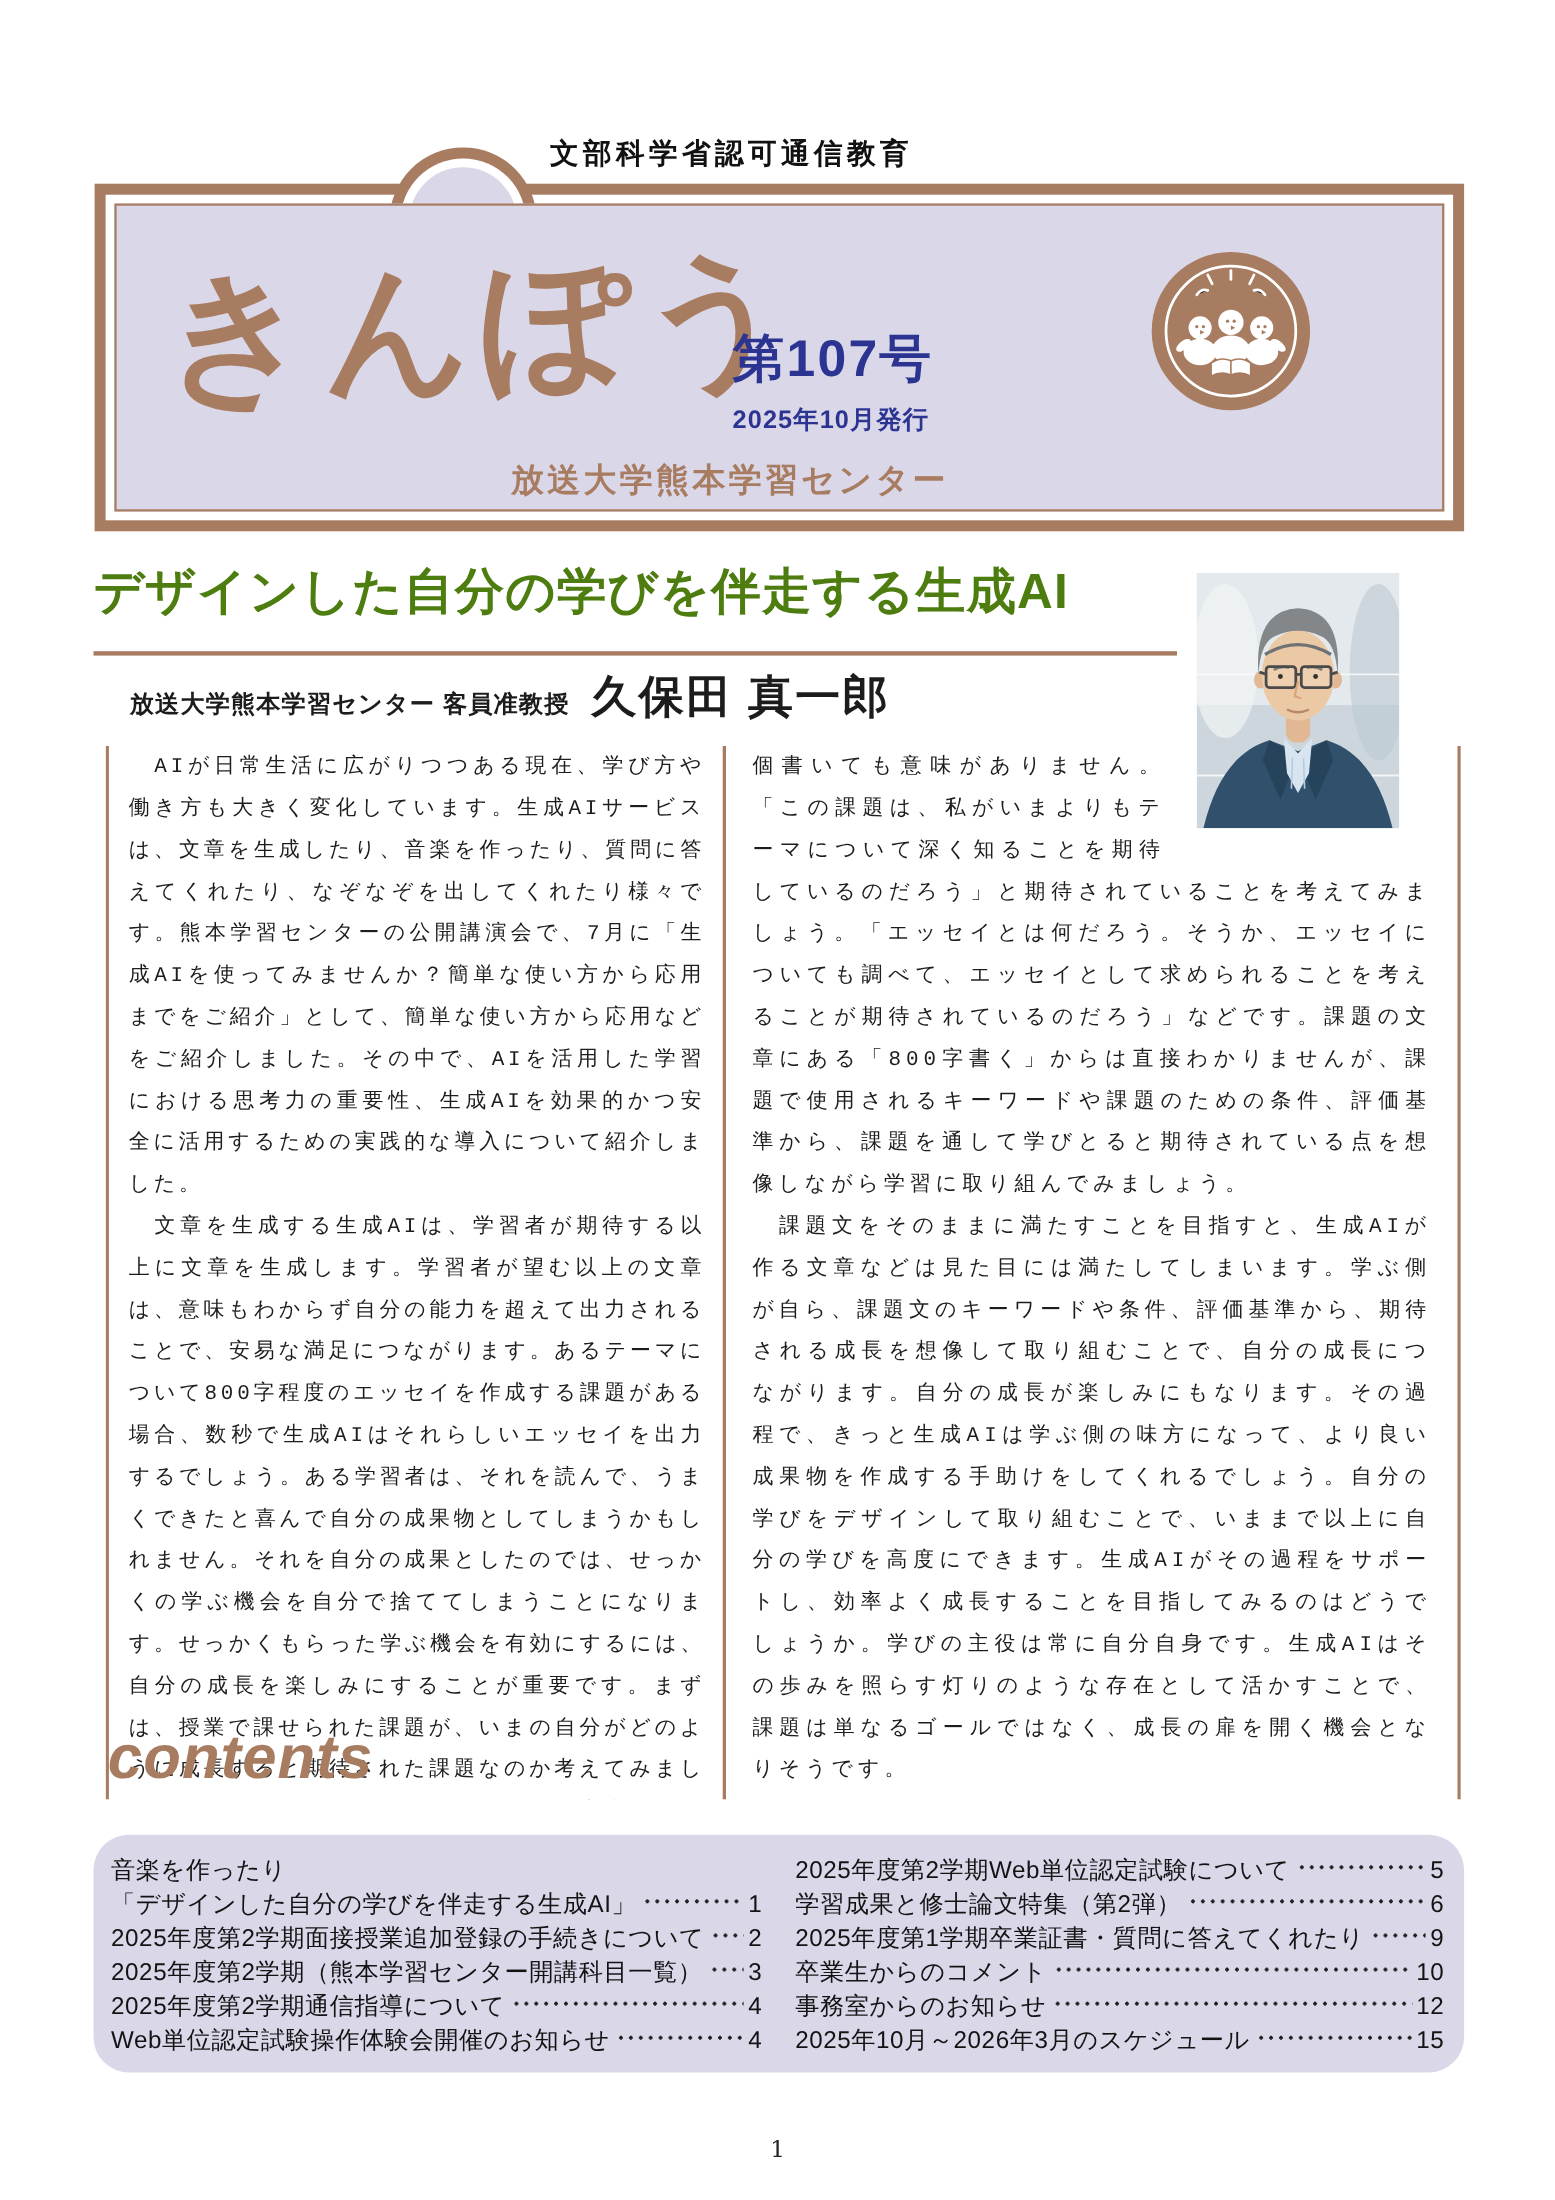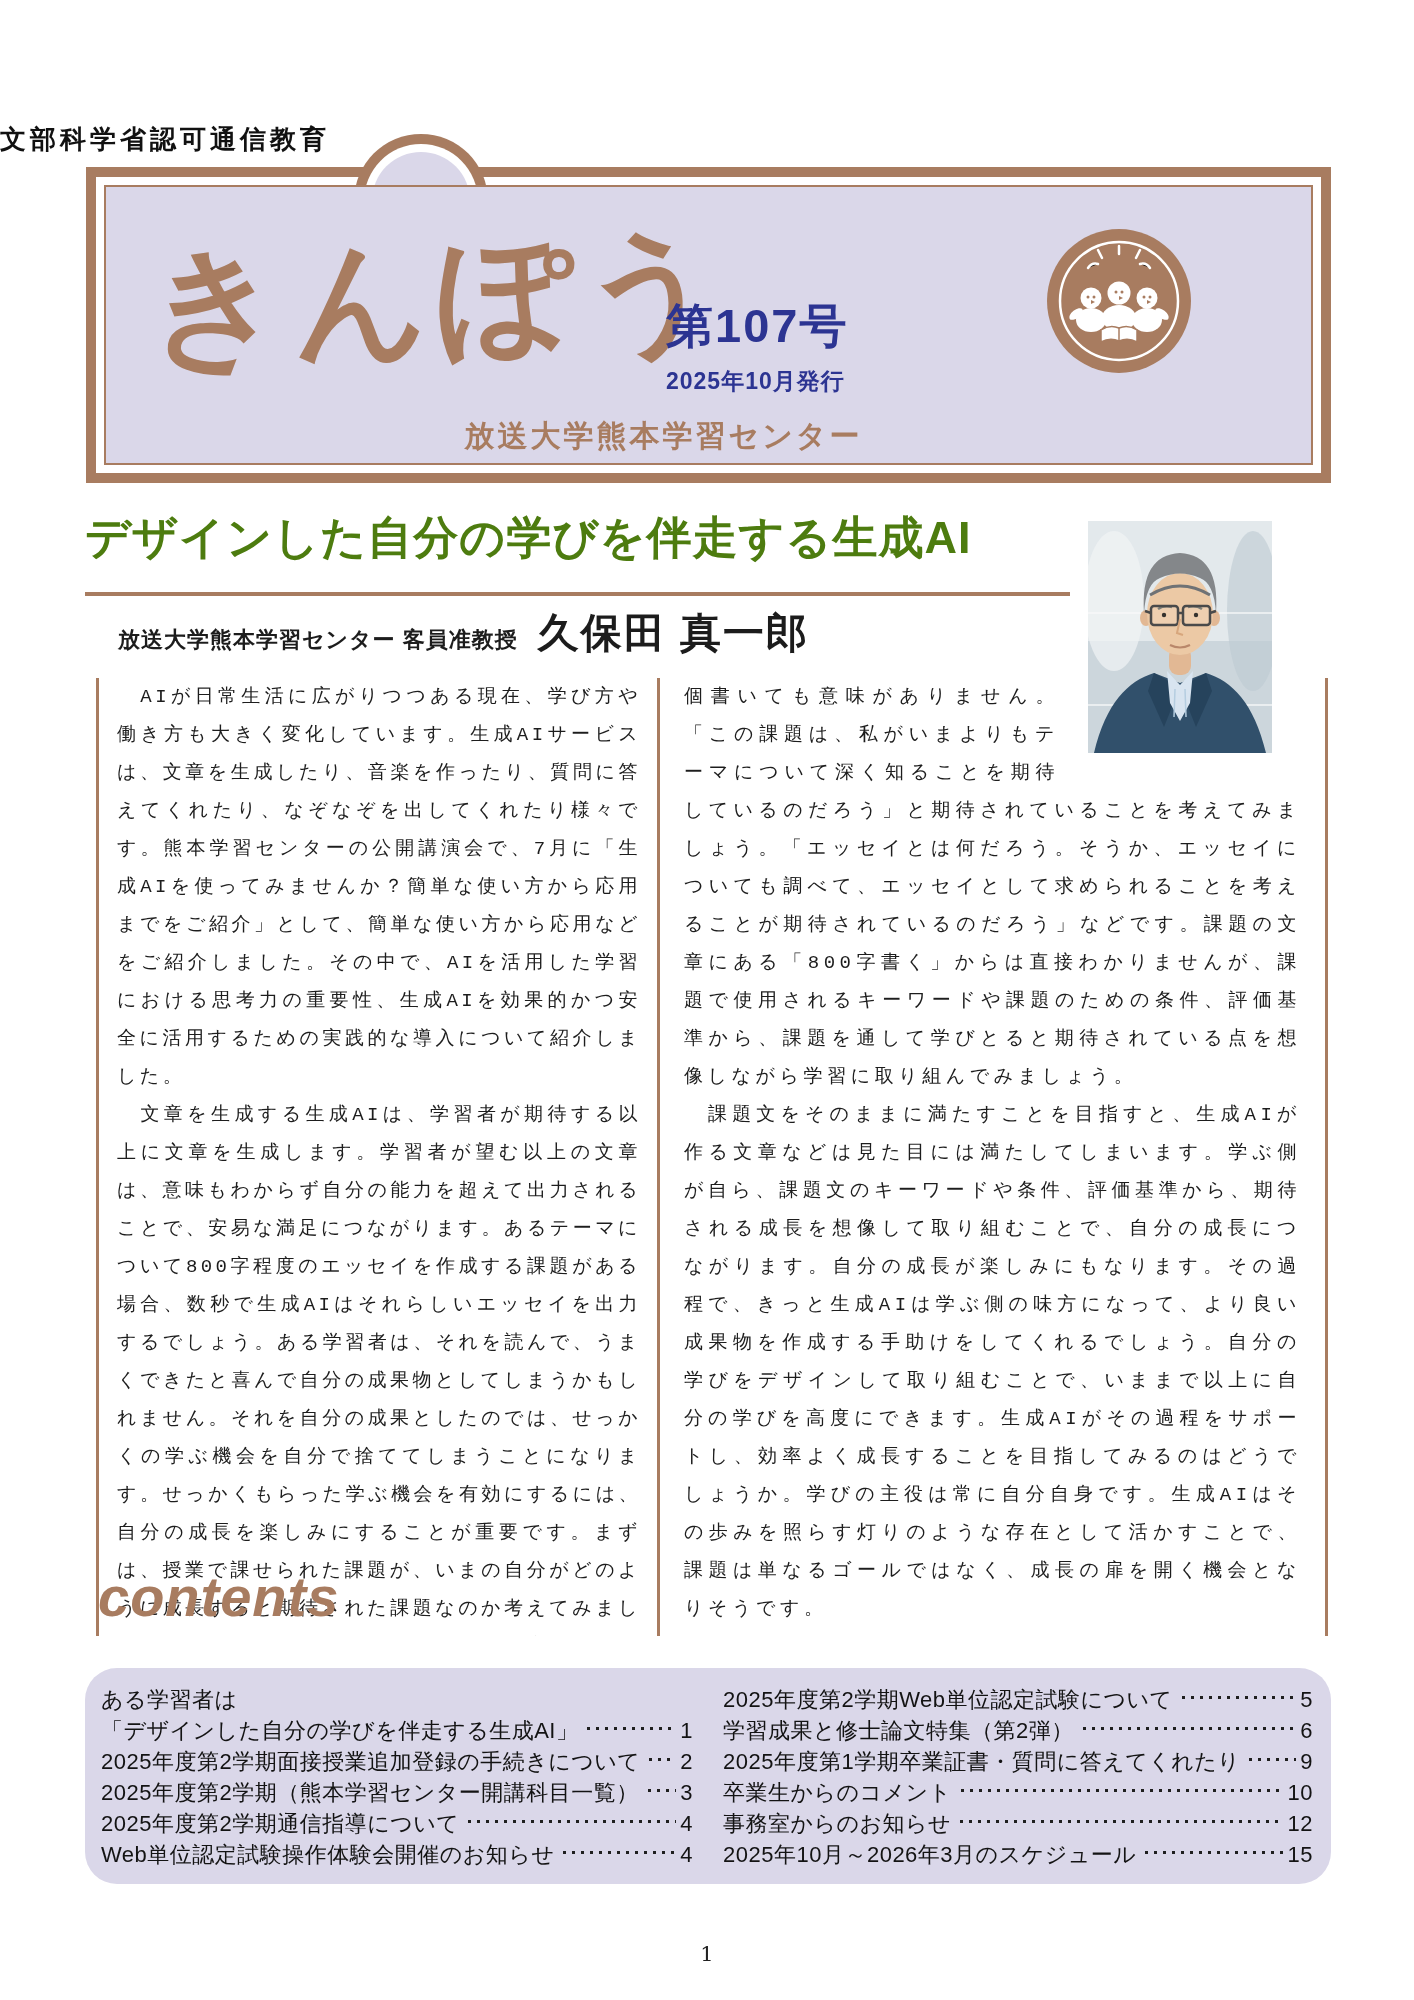--- a/index.html
+++ b/index.html
@@ -9,21 +9,21 @@
     --ink:#1c1c1c;
   }
   html,body{margin:0;padding:0;background:#888;}
   .page{
     position:relative;width:1414px;height:2000px;margin:0 auto;
     background:#ffffff;overflow:hidden;
     font-family:"Liberation Sans",sans-serif;color:var(--ink);
   }
   
   .approval{
-    position:absolute;top:122px;left:0;width:1330px;text-align:left;
+    position:absolute;top:122px;left:0;width:1330px;text-align:center;
     font-size:26px;font-weight:700;letter-spacing:4px;color:#111;
   }
   .frame{
     position:absolute;left:86px;top:167px;width:1245px;height:316px;
     box-sizing:border-box;border:10px solid var(--brown);background:#fff;
   }
   .arch{position:absolute;left:258px;top:-56px;width:134px;height:80px;}
   .panel{
     position:absolute;inset:8px;border:2px solid var(--brown);
     background:var(--lav);overflow:visible;
@@ -206,21 +206,21 @@
       <p>　課題文をそのままに満たすことを目指すと、生成AIが作る文章などは見た目には満たしてしまいます。学ぶ側が自ら、課題文のキーワードや条件、評価基準から、期待される成長を想像して取り組むことで、自分の成長につながります。自分の成長が楽しみにもなります。その過程で、きっと生成AIは学ぶ側の味方になって、より良い成果物を作成する手助けをしてくれるでしょう。自分の学びをデザインして取り組むことで、いままで以上に自分の学びを高度にできます。生成AIがその過程をサポートし、効率よく成長することを目指してみるのはどうでしょうか。学びの主役は常に自分自身です。生成AIはその歩みを照らす灯りのような存在として活かすことで、課題は単なるゴールではなく、成長の扉を開く機会となりそうです。</p>
     </div>
     <div class="vrule"></div>
   </div>
 
   <div class="c-title">contents</div>
 
   <div class="toc">
     <div class="toc-col toc-left">
       <div class="trow no-leader">
-        <span class="tl">ある学習者は</span>
+        <span class="tl">音楽を作ったり</span>
         <span class="leader"></span>
         <span class="tp"></span>
       </div>
       <div class="trow">
         <span class="tl">「デザインした自分の学びを伴走する生成AI」</span>
         <span class="leader"></span>
         <span class="tp">1</span>
       </div>
       <div class="trow">
         <span class="tl">2025年度第2学期面接授業追加登録の手続きについて</span>

